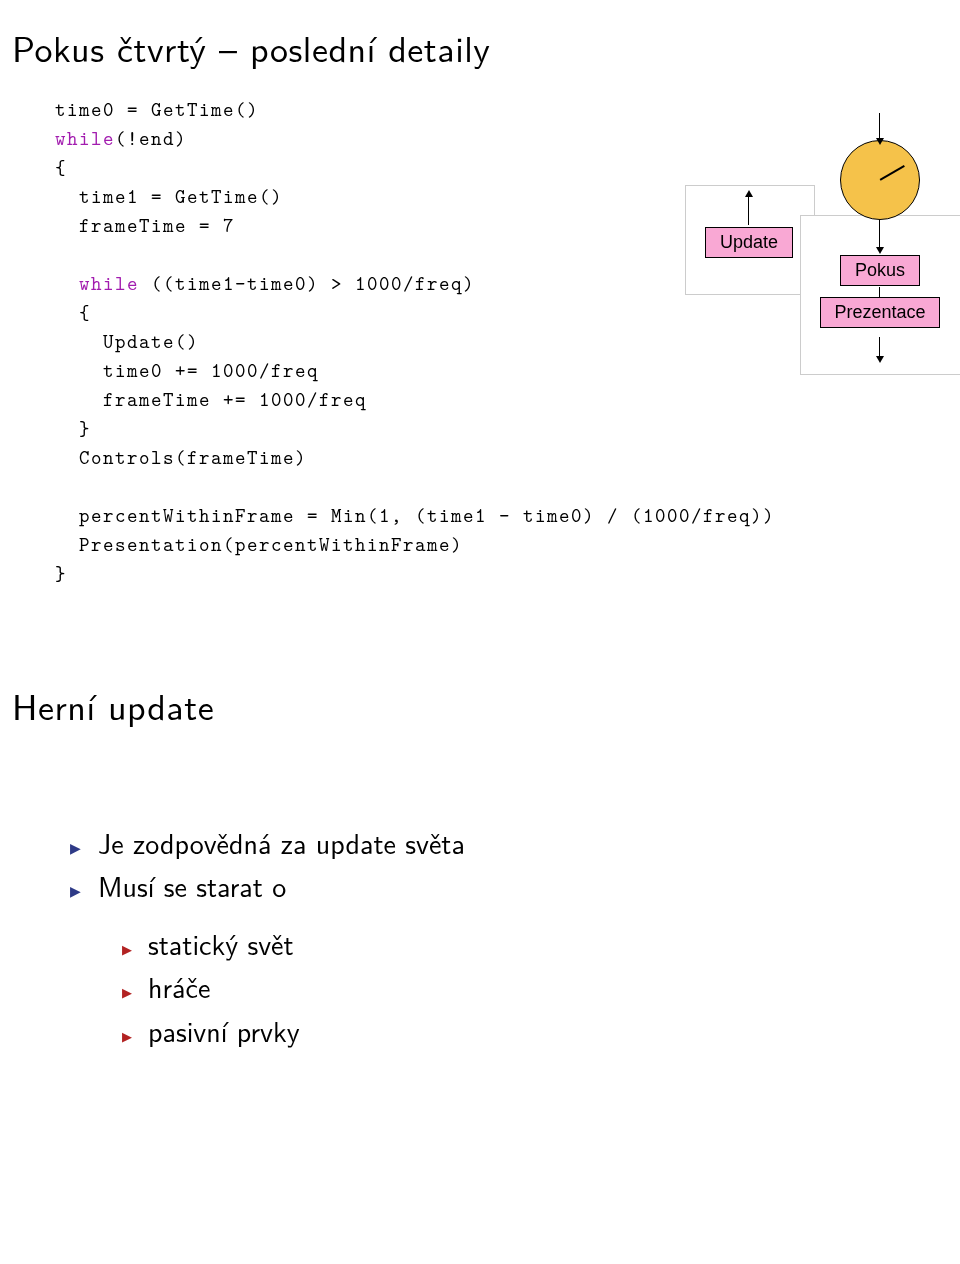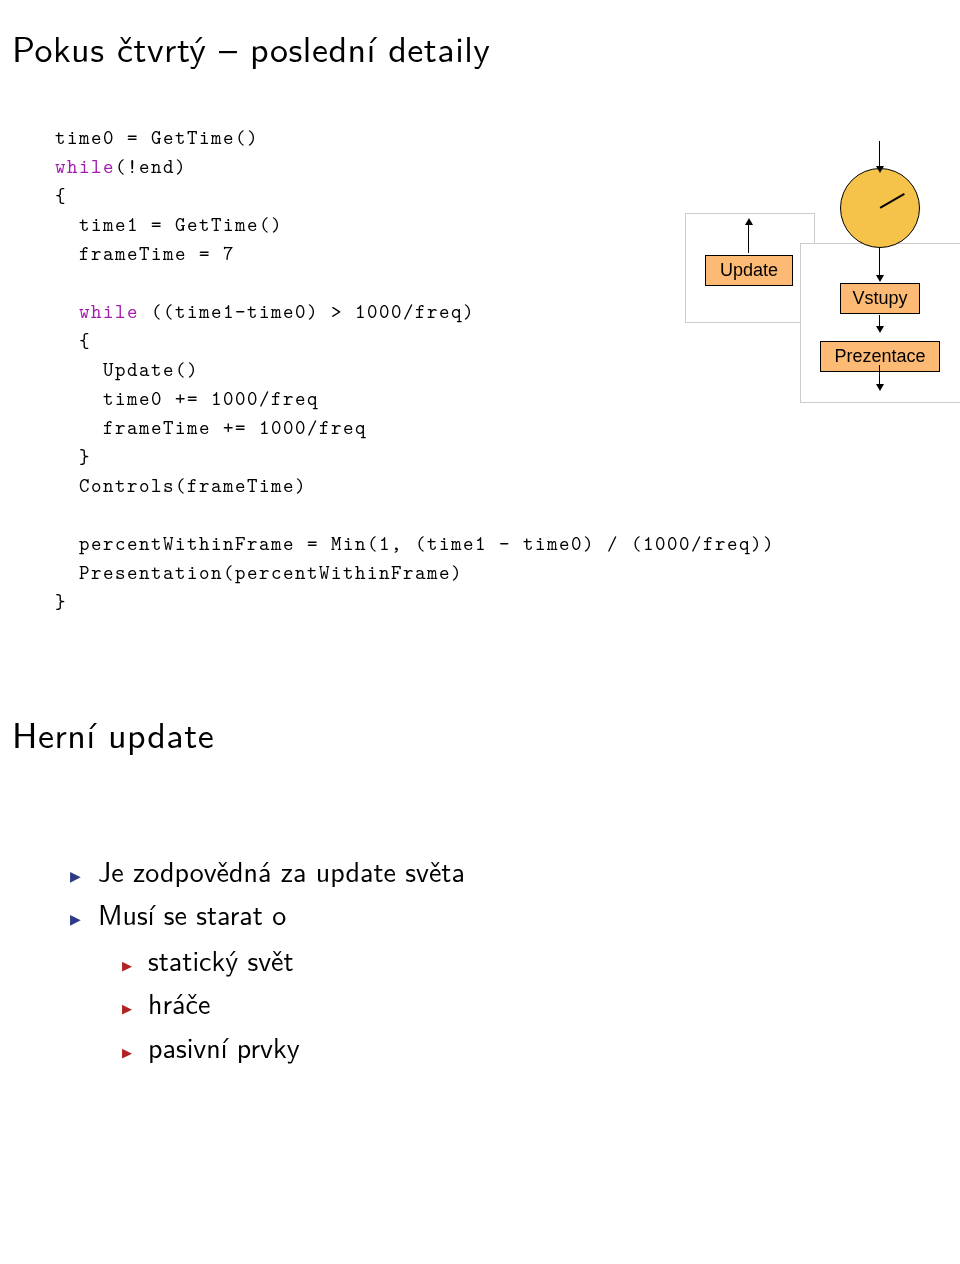--- a/index.html
+++ b/index.html
@@ -12,21 +12,21 @@
     color: #000;
   }
   .page {
     width: 960px;
     padding: 0;
     box-sizing: border-box;
   }
   h1.title {
     font-size: 36px;
     font-weight: 400;
-    margin: 20px 0 50px 12px;
+    margin: 20px 0 22px 12px;
     letter-spacing: 0.5px;
   }
   h1.title2 {
     font-size: 36px;
     font-weight: 400;
     margin: 90px 0 90px 12px;
     letter-spacing: 0.5px;
   }
   .slide1-body {
     position: relative;
@@ -47,21 +47,21 @@
   .diagram {
     position: absolute;
     top: 70px;
     left: 630px;
     width: 300px;
     height: 250px;
   }
   .box {
     position: absolute;
     border: 1.5px solid #000;
-    background: #fdba74;
+    background: #f9a8d4;
     box-sizing: border-box;
     font-family: Arial, sans-serif;
     font-size: 18px;
     text-align: center;
     padding: 4px 8px;
   }
   .box.outline {
     background: #fff;
     border: 1.5px solid #000;
   }
@@ -133,21 +133,21 @@
     content: "▶";
     color: #2e3a87;
     font-size: 14px;
     display: inline-block;
     width: 28px;
     vertical-align: 1px;
   }
   ul.bul ul {
     list-style: none;
     padding-left: 52px;
-    margin: 2px 0;
+    margin: 14px 0;
   }
   ul.bul ul > li::before {
     content: "▶";
     color: #b22222;
     font-size: 13px;
     display: inline-block;
     width: 26px;
     vertical-align: 1px;
   }
 </style>
@@ -192,27 +192,27 @@
       <div class="arrowhead-down" style="left:190.5px; top:82px;"></div>
 
       <div class="box" style="left:20px; top:62px; width:88px;">
         <span>Update</span>
       </div>
 
       <div class="arrow v" style="left:63px; top:30px; height:30px;"></div>
       <div class="arrowhead-up" style="left:59.5px; top:25px;"></div>
 
       <div class="box" style="left:155px; top:90px; width:80px;">
-        <span>Vstupy</span>
+        <span>Pokus</span>
       </div>
 
       <div class="arrow v" style="left:194px; top:122px; height:14px;"></div>
       <div class="arrowhead-down" style="left:190.5px; top:133px;"></div>
 
-      <div class="box" style="left:135px; top:148px; width:120px;">
+      <div class="box" style="left:135px; top:132px; width:120px;">
         <span>Prezentace</span>
       </div>
 
       <div class="arrow v" style="left:194px; top:172px; height:22px;"></div>
       <div class="arrowhead-down" style="left:190.5px; top:191px;"></div>
     </div>
 
   </div>
 
   <h1 class="title2">Herní update</h1>

